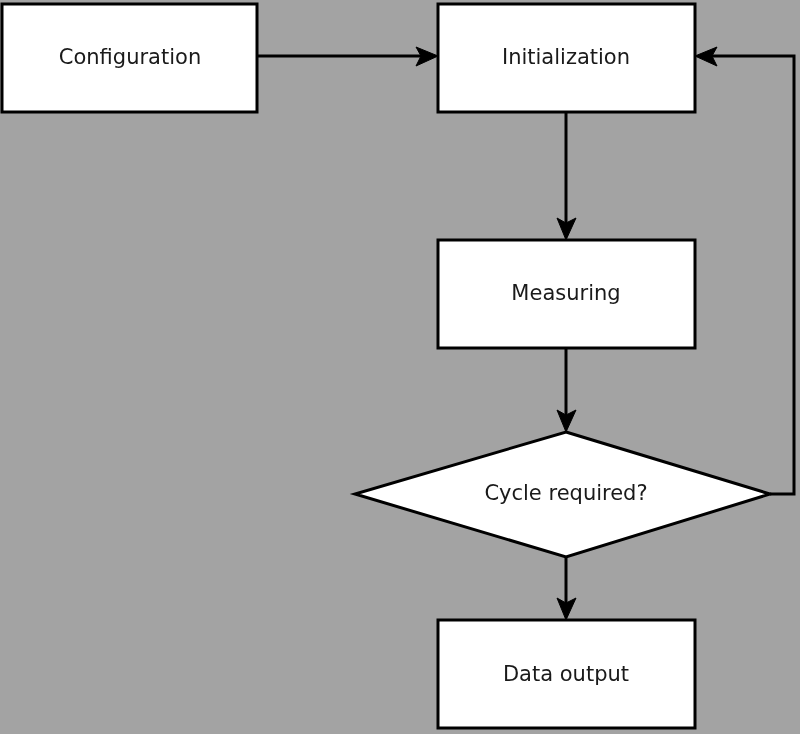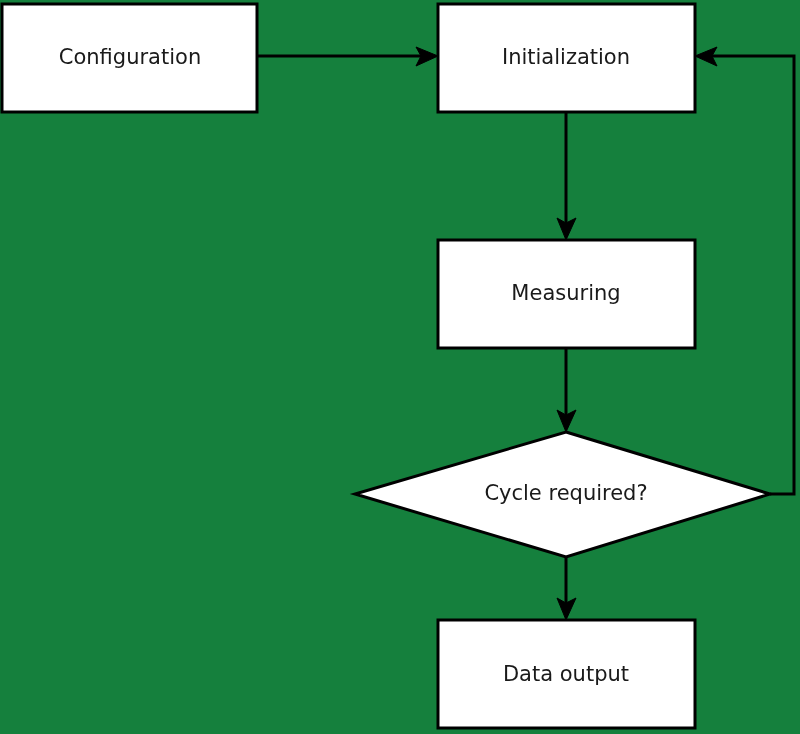--- a/index.html
+++ b/index.html
@@ -11,21 +11,21 @@
   body {
     width: 800px;
     height: 734px;
     overflow: hidden;
     font-family: "DejaVu Sans", "Liberation Sans", sans-serif;
   }
   #flowchart-root {
     position: relative;
     width: 800px;
     height: 734px;
-    background: #15803d;
+    background: #a3a3a3;
   }
   #flow-svg {
     position: absolute;
     top: 0;
     left: 0;
     width: 800px;
     height: 734px;
     display: block;
   }
   .node-shape {

